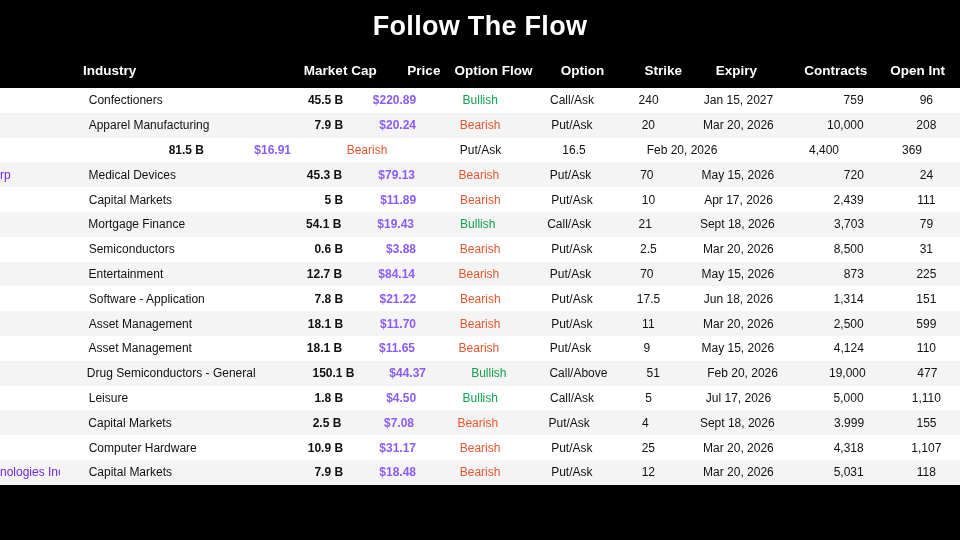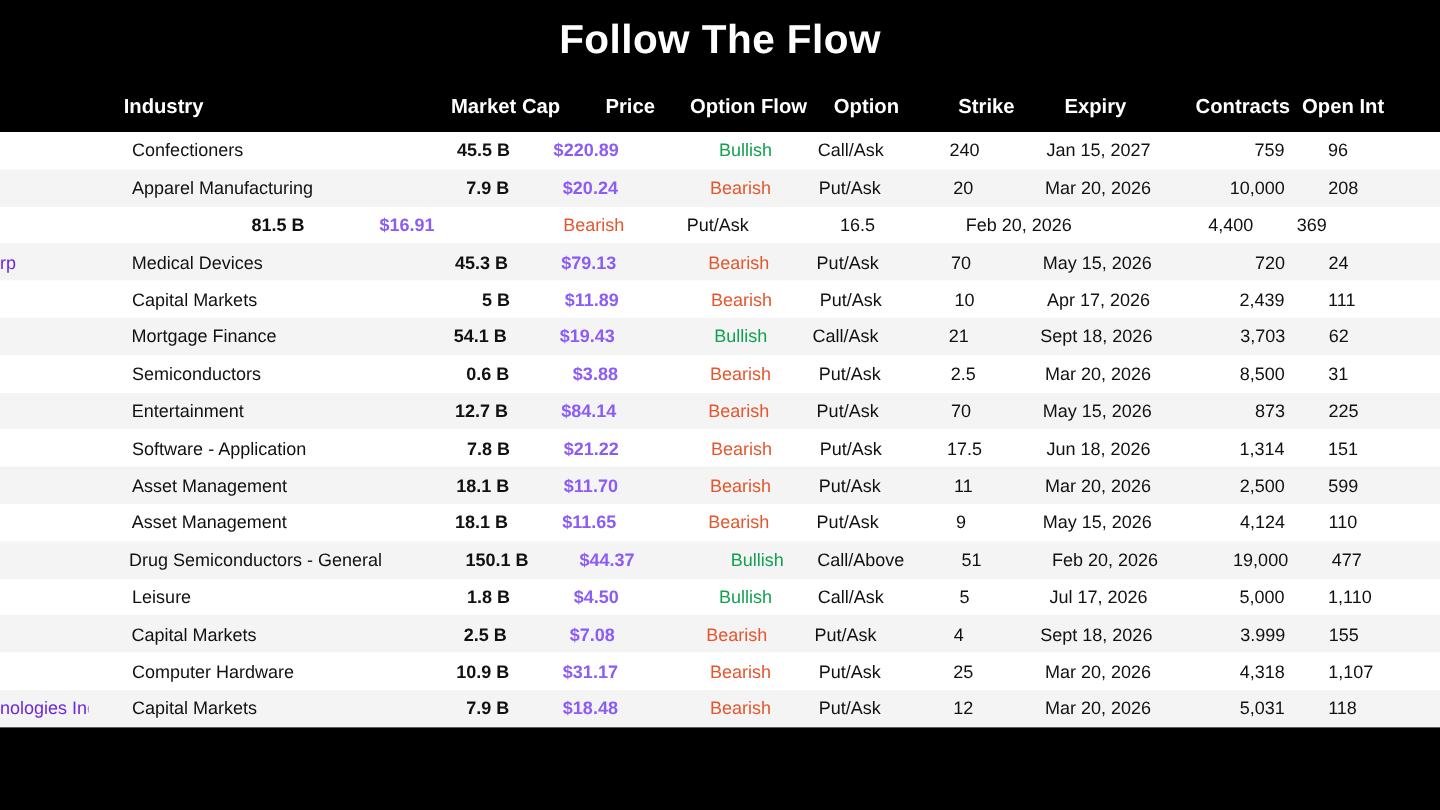--- a/index.html
+++ b/index.html
@@ -55,26 +55,26 @@
     gap: 21px;
   }
   .row.even { background: #ffffff; }
   .row.odd { background: #f4f4f4; }
 
   
   .c-company { width: 78px; padding-left: 0px; text-align: left; overflow: hidden; white-space: nowrap; }
   .c-industry { width: 200px; padding-left: 8px; text-align: left; white-space: nowrap; }
   .c-mcap { width: 105px; text-align: right; padding-right: 6px; font-weight: bold; white-space: nowrap; }
   .c-price { width: 60px; text-align: right; padding-right: 4px; font-weight: bold; white-space: nowrap; }
-  .c-flow { width: 102px; text-align: right; white-space: nowrap; }
+  .c-flow { width: 102px; text-align: center; white-space: nowrap; }
   .c-option { width: 83px; text-align: center; white-space: nowrap; }
   .c-strike { width: 62px; text-align: right; padding-right: 10px; white-space: nowrap; }
   .c-expiry { width: 92px; text-align: center; white-space: nowrap; }
   .c-contracts { width: 90px; text-align: right; padding-right: 8px; white-space: nowrap; }
-  .c-openint { width: 88px; text-align: left; padding-right: 8px; white-space: nowrap; }
+  .c-openint { width: 88px; text-align: center; padding-right: 0px; white-space: nowrap; }
 
   .header-row .c-company { color: #ffffff; }
   .header-row .c-mcap,
   .header-row .c-price,
   .header-row .c-strike,
   .header-row .c-contracts,
   .header-row .c-openint { font-weight: bold; }
 
   .row .c-company { color: #6d28d9; }
   .row .c-industry { color: #111111; }
@@ -179,21 +179,21 @@
       <div class="row odd">
         <div class="c-company"></div>
         <div class="c-industry">Mortgage Finance</div>
         <div class="c-mcap">54.1 B</div>
         <div class="c-price">$19.43</div>
         <div class="c-flow"><span class="flow-bullish">Bullish</span></div>
         <div class="c-option">Call/Ask</div>
         <div class="c-strike">21</div>
         <div class="c-expiry">Sept 18, 2026</div>
         <div class="c-contracts">3,703</div>
-        <div class="c-openint">62</div>
+        <div class="c-openint">79</div>
       </div>
       <div class="row even">
         <div class="c-company"></div>
         <div class="c-industry">Semiconductors</div>
         <div class="c-mcap">0.6 B</div>
         <div class="c-price">$3.88</div>
         <div class="c-flow"><span class="flow-bearish">Bearish</span></div>
         <div class="c-option">Put/Ask</div>
         <div class="c-strike">2.5</div>
         <div class="c-expiry">Mar 20, 2026</div>

